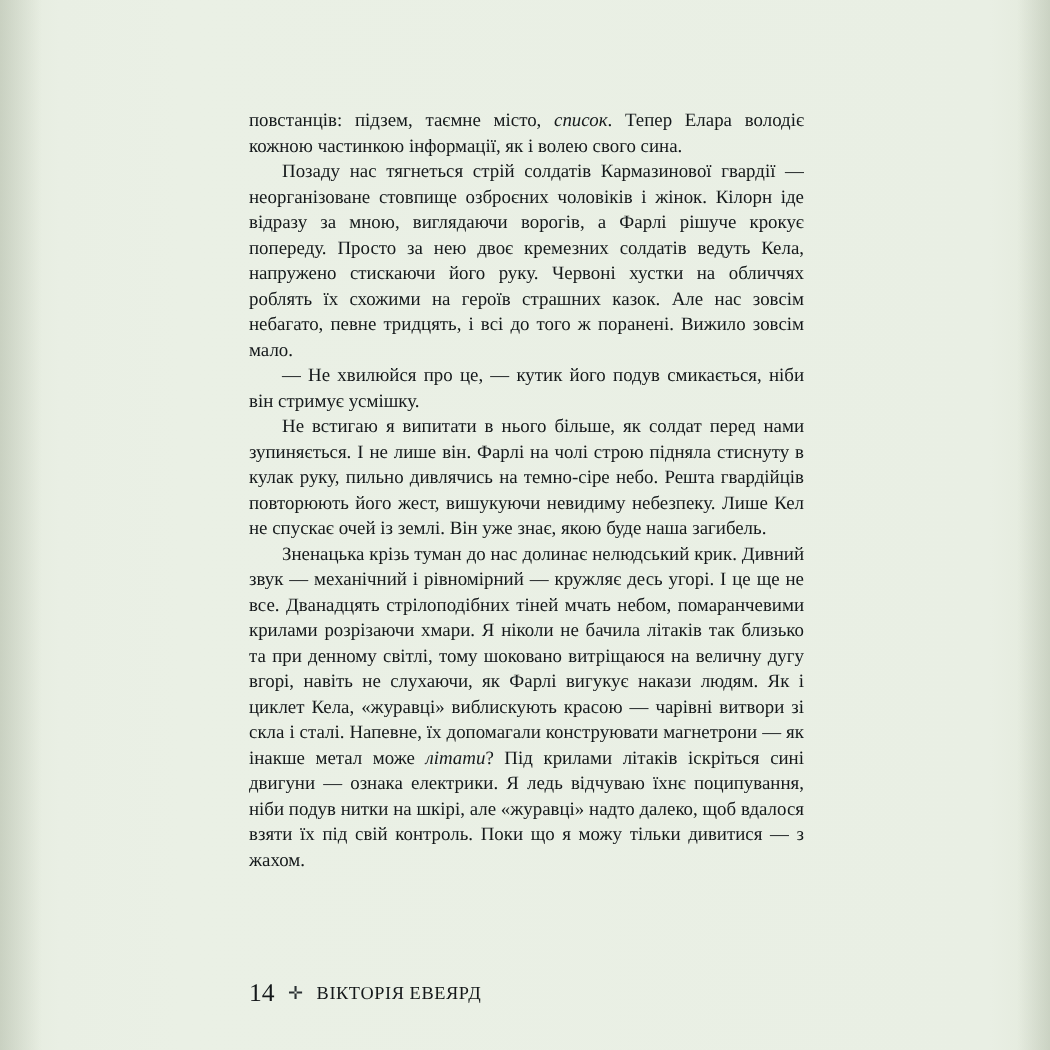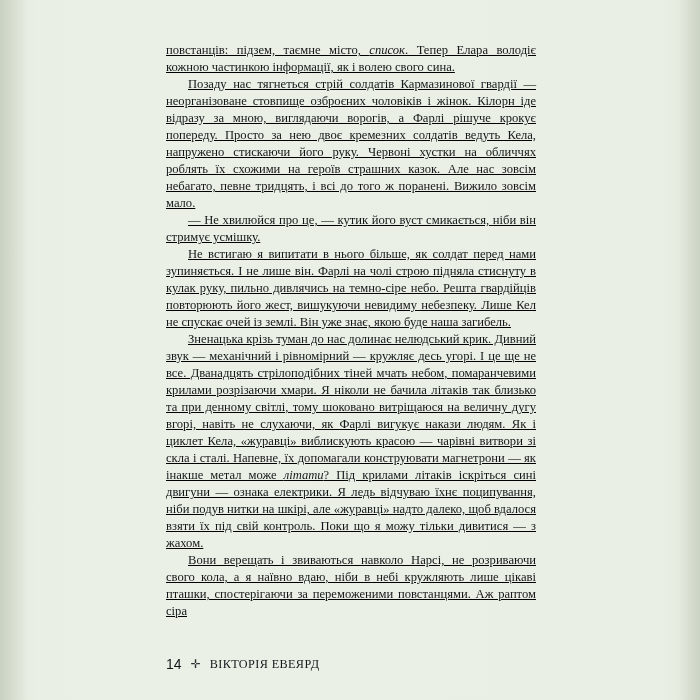--- a/index.html
+++ b/index.html
@@ -34,23 +34,22 @@
     right: 0;
     top: 0;
     width: 22px;
     height: 700px;
     background: linear-gradient(to left, rgba(120,130,110,0.22), rgba(120,130,110,0.0));
     pointer-events: none;
   }
   .text-column {
     position: absolute;
     left: 166px;
-    top: 42px;
+    top: 72px;
     width: 370px;
-    text-decoration: underline;
   }
   .para {
     margin: 0;
     text-indent: 22px;
     text-align: justify;
     font-size: 12.6px;
     line-height: 17.0px;
     color: #14181a;
     hyphens: manual;
     -webkit-hyphens: manual;
@@ -64,23 +63,23 @@
   .footer {
     position: absolute;
     left: 166px;
     bottom: 28px;
     width: 370px;
     display: flex;
     align-items: center;
     gap: 9px;
   }
   .folio {
-    font-size: 14px;
+    font-size: 17px;
     color: #14181a;
-    font-family: Liberation Sans, sans-serif;
+    font-family: Liberation Serif, serif;
   }
   .orn {
     font-size: 12px;
     color: #2a3033;
     line-height: 1;
   }
   .author {
     font-size: 12.2px;
     letter-spacing: 0.4px;
     color: #14181a;
@@ -92,24 +91,23 @@
 </head>
 <body>
 
 <div class="page">
   <div class="spine-shadow"></div>
   <div class="edge-shadow"></div>
 
   <div class="text-column">
     <p class="para first">повстанців: підзем, таємне місто, <em>список</em>. Тепер Елара володіє кожною частинкою інформації, як і волею свого сина.</p>
     <p class="para">Позаду нас тягнеться стрій солдатів Кармазинової гвардії — неорганізоване стовпище озброєних чоловіків і жінок. Кілорн іде відразу за мною, виглядаючи ворогів, а Фарлі рішуче крокує попереду. Просто за нею двоє кремезних солдатів ведуть Кела, напружено стискаючи його руку. Червоні хустки на обличчях роблять їх схожими на героїв страшних казок. Але нас зовсім небагато, певне тридцять, і всі до того ж поранені. Вижило зовсім мало.</p>
-    <p class="para">— Не хвилюйся про це, — кутик його вуст смикається, ніби він стримує усмішку.</p>
+    <p class="para">— Не хвилюйся про це, — кутик його подув смикається, ніби він стримує усмішку.</p>
     <p class="para">Не встигаю я випитати в нього більше, як солдат перед нами зупиняється. І не лише він. Фарлі на чолі строю підняла стиснуту в кулак руку, пильно дивлячись на темно-сіре небо. Решта гвардійців повторюють його жест, вишукуючи невидиму небезпеку. Лише Кел не спускає очей із землі. Він уже знає, якою буде наша загибель.</p>
     <p class="para">Зненацька крізь туман до нас долинає нелюдський крик. Дивний звук — механічний і рівномірний — кружляє десь угорі. І це ще не все. Дванадцять стрілоподібних тіней мчать небом, помаранчевими крилами розрізаючи хмари. Я ніколи не бачила літаків так близько та при денному світлі, тому шоковано витріщаюся на величну дугу вгорі, навіть не слухаючи, як Фарлі вигукує накази людям. Як і циклет Кела, «журавці» виблискують красою — чарівні витвори зі скла і сталі. Напевне, їх допомагали конструювати магнетрони — як інакше метал може <em>літати</em>? Під крилами літаків іскріться сині двигуни — ознака електрики. Я ледь відчуваю їхнє поципування, ніби подув нитки на шкірі, але «журавці» надто далеко, щоб вдалося взяти їх під свій контроль. Поки що я можу тільки дивитися — з жахом.</p>
-    <p class="para">Вони верещать і звиваються навколо Нарсі, не розриваючи свого кола, а я наївно вдаю, ніби в небі кружляють лише цікаві пташки, спостерігаючи за переможеними повстанцями. Аж раптом сіра</p>
   </div>
 
   <div class="footer">
     <span class="folio">14</span>
     <span class="orn">✛</span>
     <span class="author">Вікторія Евеярд</span>
   </div>
 </div>
 
 </body></html>

